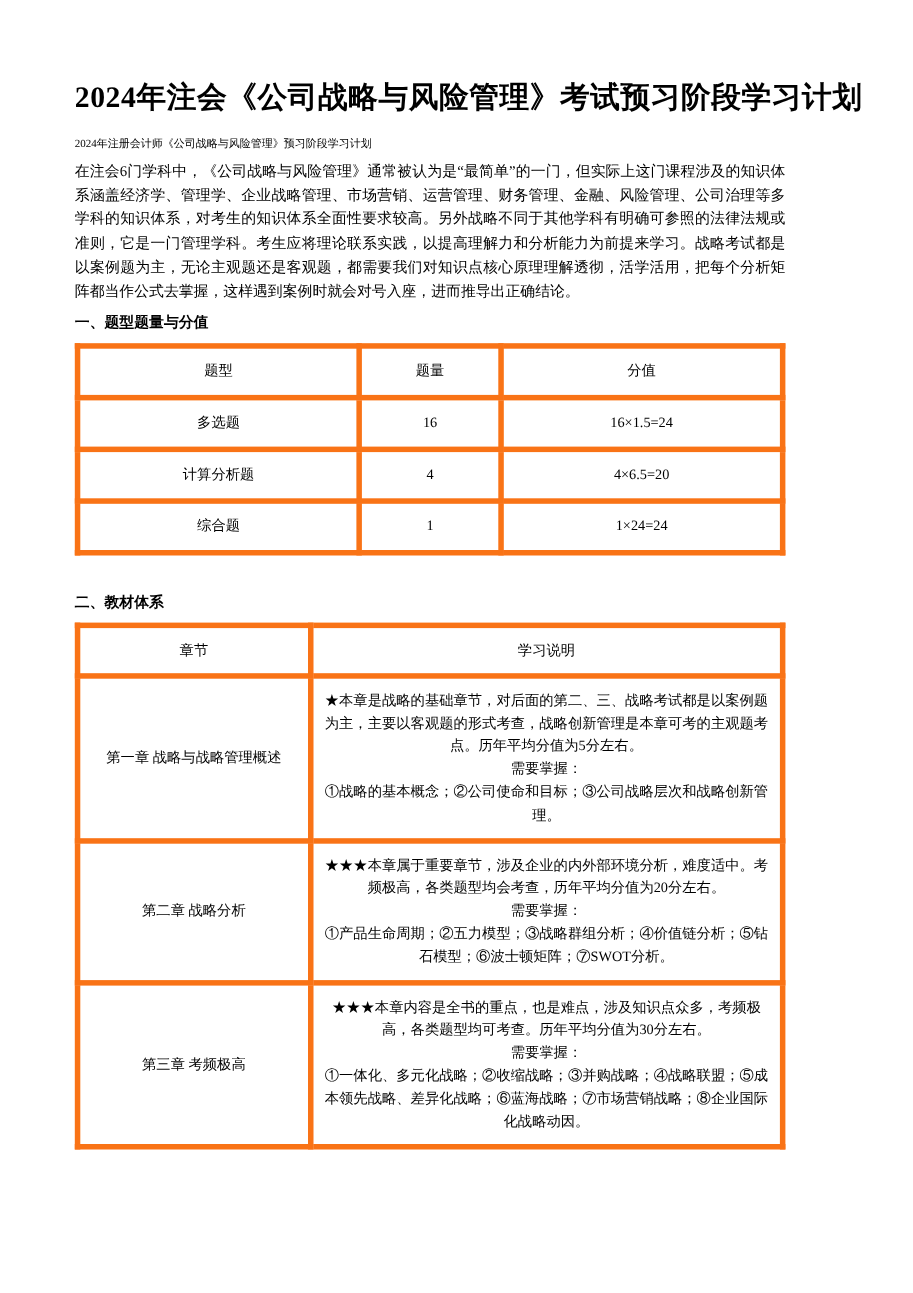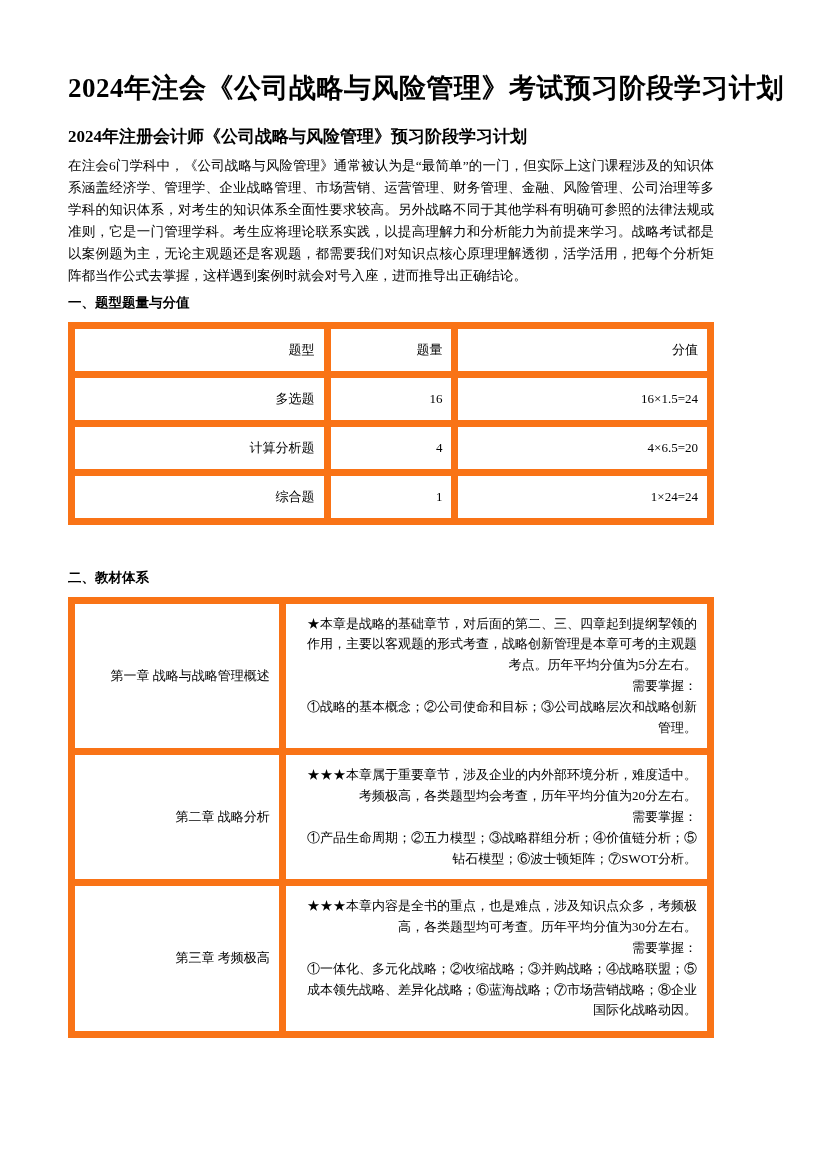--- a/index.html
+++ b/index.html
@@ -24,54 +24,54 @@
     font-family: "Liberation Serif", serif;
     font-size: 27px;
     font-weight: bold;
     line-height: 1.25;
     letter-spacing: 0.5px;
     margin: 0 0 18px 0;
     text-align: left;
     white-space: nowrap;
   }
   .subtitle {
-    font-size: 17px;
-    font-weight: bold;
+    font-size: 10px;
+    font-weight: normal;
     line-height: 1.5;
     margin: 0 0 6px 0;
   }
   .para {
     font-size: 13.5px;
     line-height: 1.62;
     text-align: justify;
     margin: 0 0 4px 0;
     text-indent: 0;
   }
   .section-head {
     font-size: 13.5px;
     font-weight: bold;
     line-height: 1.6;
     margin: 6px 0 8px 0;
   }
   .section-head.spaced {
-    margin-top: 24px;
+    margin-top: 14px;
   }
   table {
     border-collapse: collapse;
     width: 100%;
     table-layout: fixed;
     margin: 0 0 4px 0;
   }
   table td, table th {
-    border: 7px solid #f97316;
+    border: 5px solid #f97316;
     padding: 10px 9px;
     font-size: 13px;
     line-height: 1.6;
     vertical-align: middle;
-    text-align: right;
+    text-align: center;
     font-weight: normal;
   }
   
   .t1 col.c1 { width: 40%; }
   .t1 col.c2 { width: 20%; }
   .t1 col.c3 { width: 40%; }
   .t1 td { height: 22px; }
   
   .t2 col.c1 { width: 33%; }
   .t2 col.c2 { width: 67%; }
@@ -134,23 +134,27 @@
 
   <p class="section-head spaced">二、教材体系</p>
 
   <table class="t2">
     <colgroup>
         <col class="c1">
         <col class="c2">
       </colgroup>
     <tbody>
       <tr>
+        <td>章节</td>
+        <td>学习说明</td>
+      </tr>
+      <tr>
         <td class="chapter">第一章  战略与战略管理概述</td>
         <td class="desc">
-          <span class="desc-line">★本章是战略的基础章节，对后面的第二、三、四章起到提纲挈领的作用，主要以客观题的形式考查，战略创新管理是本章可考的主观题考点。历年平均分值为5分左右。</span>
+          <span class="desc-line">★本章是战略的基础章节，对后面的第二、三、战略考试都是以案例题为主，主要以客观题的形式考查，战略创新管理是本章可考的主观题考点。历年平均分值为5分左右。</span>
           <span class="desc-line">需要掌握：</span>
           <span class="desc-line">①战略的基本概念；②公司使命和目标；③公司战略层次和战略创新管理。</span>
         </td>
       </tr>
       <tr>
         <td class="chapter">第二章  战略分析</td>
         <td class="desc">
           <span class="desc-line">★★★本章属于重要章节，涉及企业的内外部环境分析，难度适中。考频极高，各类题型均会考查，历年平均分值为20分左右。</span>
           <span class="desc-line">需要掌握：</span>
           <span class="desc-line">①产品生命周期；②五力模型；③战略群组分析；④价值链分析；⑤钻石模型；⑥波士顿矩阵；⑦SWOT分析。</span>

